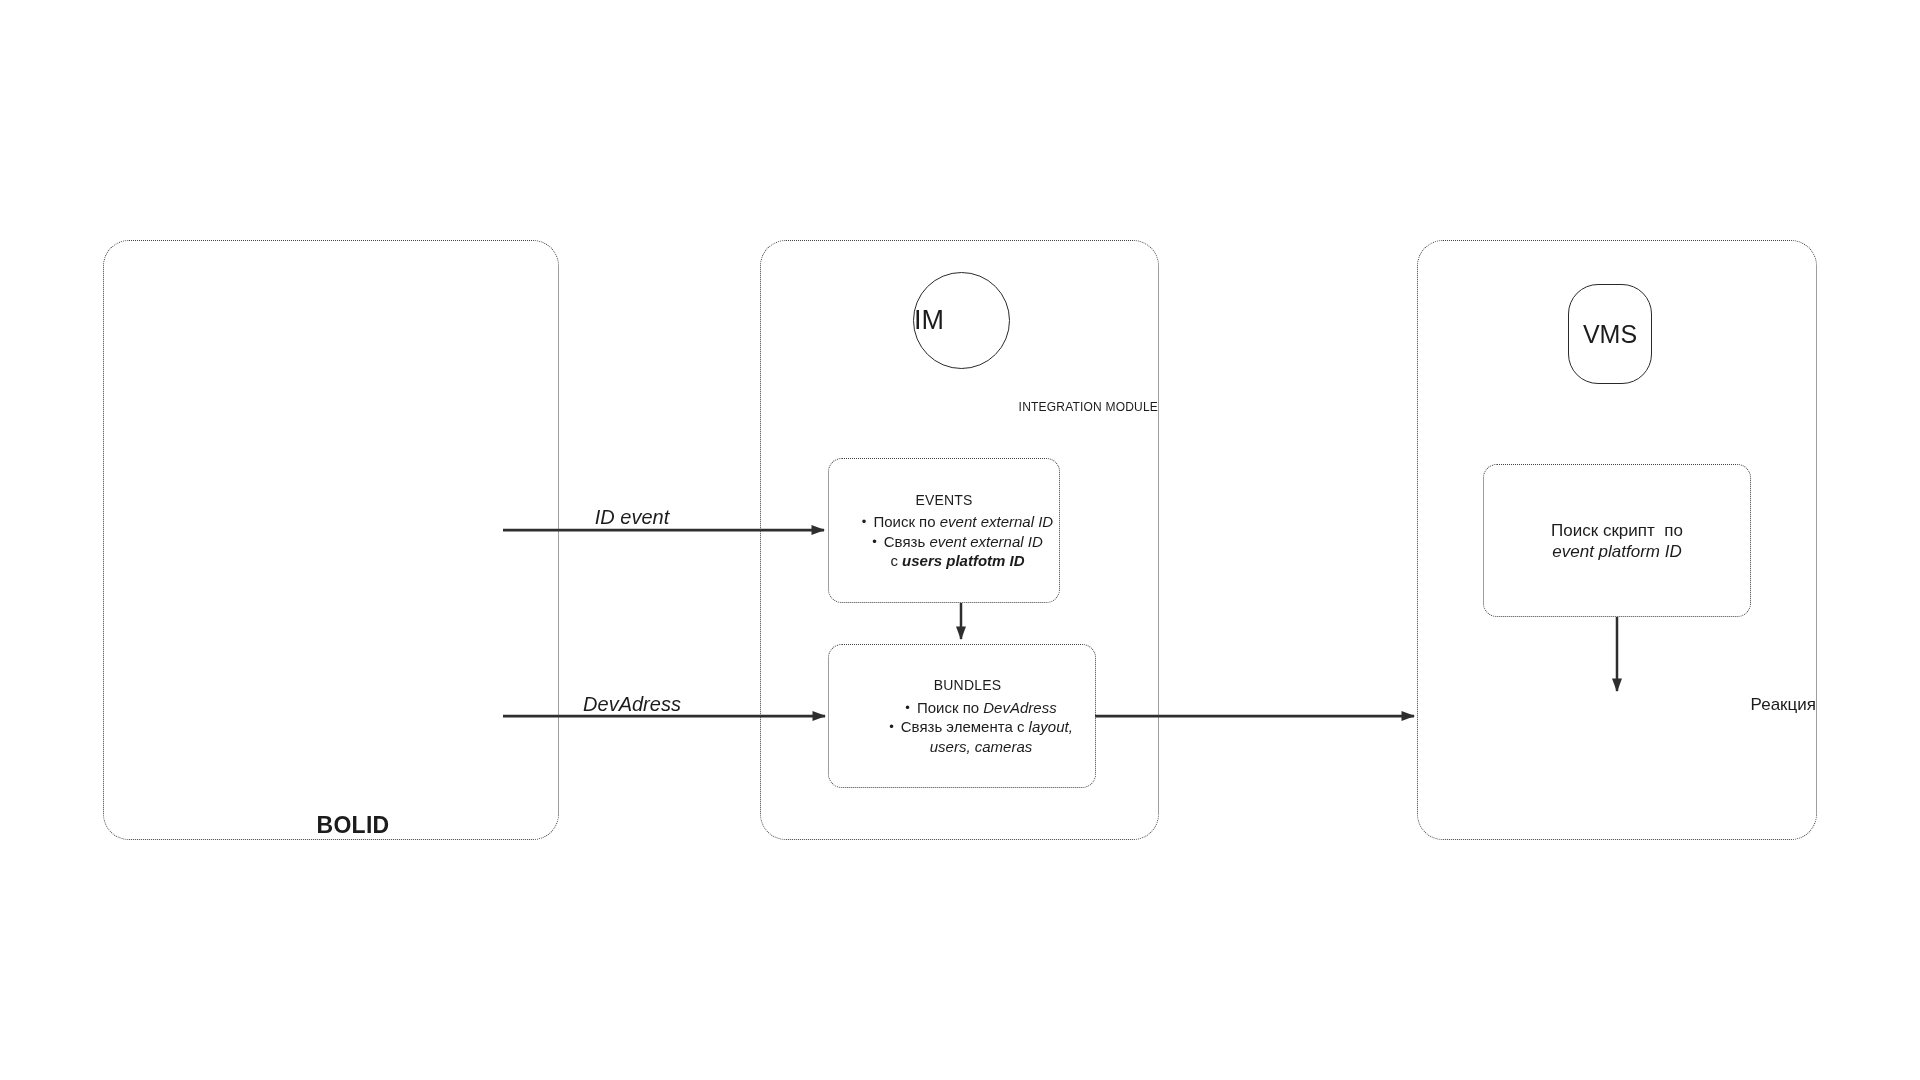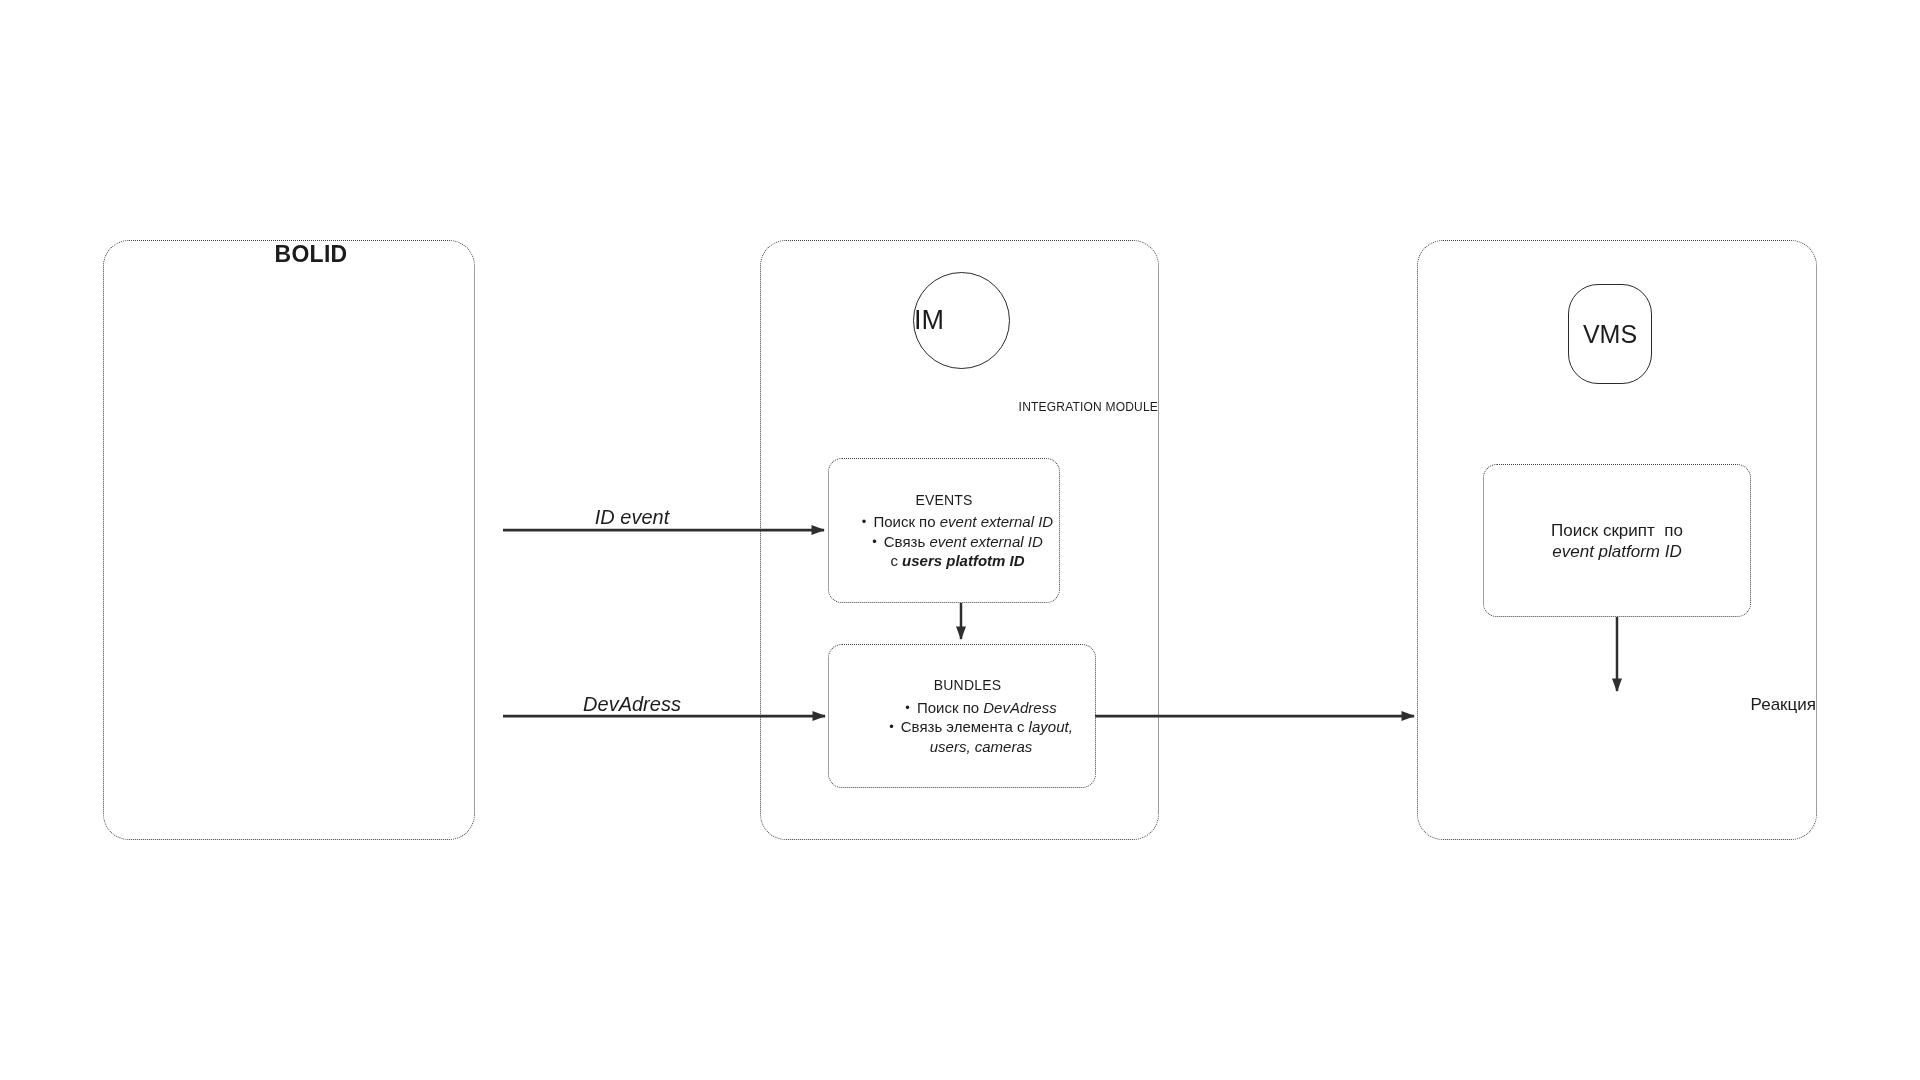--- a/index.html
+++ b/index.html
@@ -16,21 +16,21 @@
   .arrow-layer { position: absolute; left: 0; top: 0; width: 1920px; height: 1080px; }
 
   .container {
     position: absolute;
     top: 240px;
     height: 600px;
     border: 1.5px dotted #3f3f3f;
     border-radius: 26px;
     background: transparent;
   }
-  .container-bolid { left: 103px; width: 372px; display: flex; align-items: flex-start; justify-content: center; padding-left: 44px; }
+  .container-bolid { left: 103px; width: 456px; display: flex; align-items: flex-end; justify-content: center; padding-left: 44px; }
   .container-integration { left: 760px; width: 399px; }
   .container-vms { left: 1417px; width: 400px; }
 
   .bolid-title { font-weight: bold; font-size: 23px; letter-spacing: 0.3px; }
 
   .im-circle {
     position: absolute; left: 152px; top: 31px; width: 97px; height: 97px;
     border: 1.3px solid #2a2a2a; border-radius: 50%;
     display: flex; align-items: center; 
     font-size: 27px;

